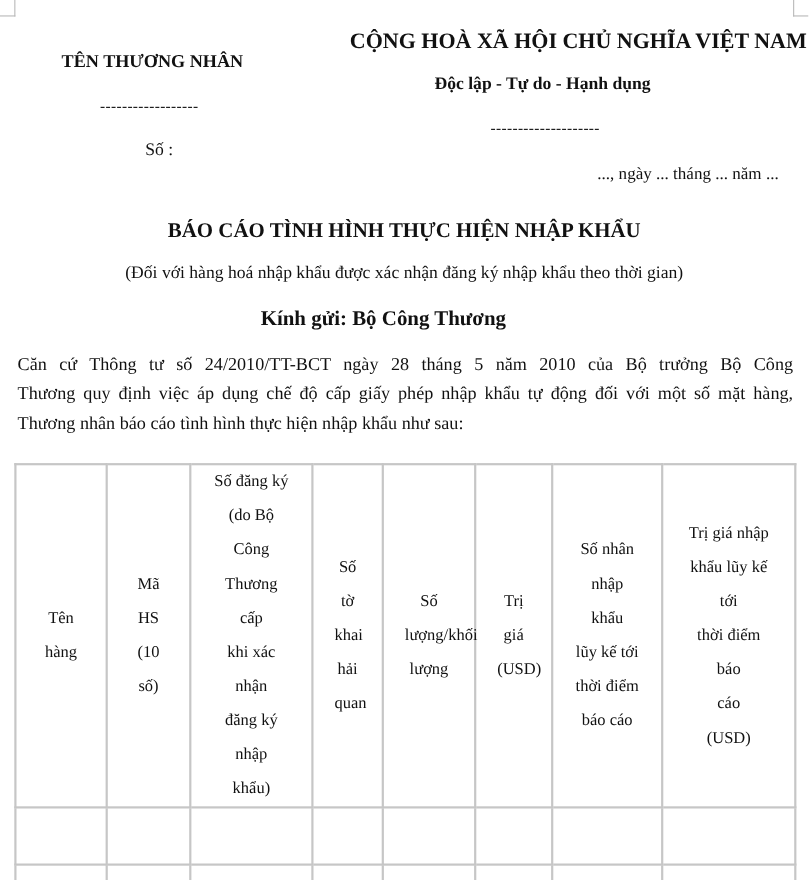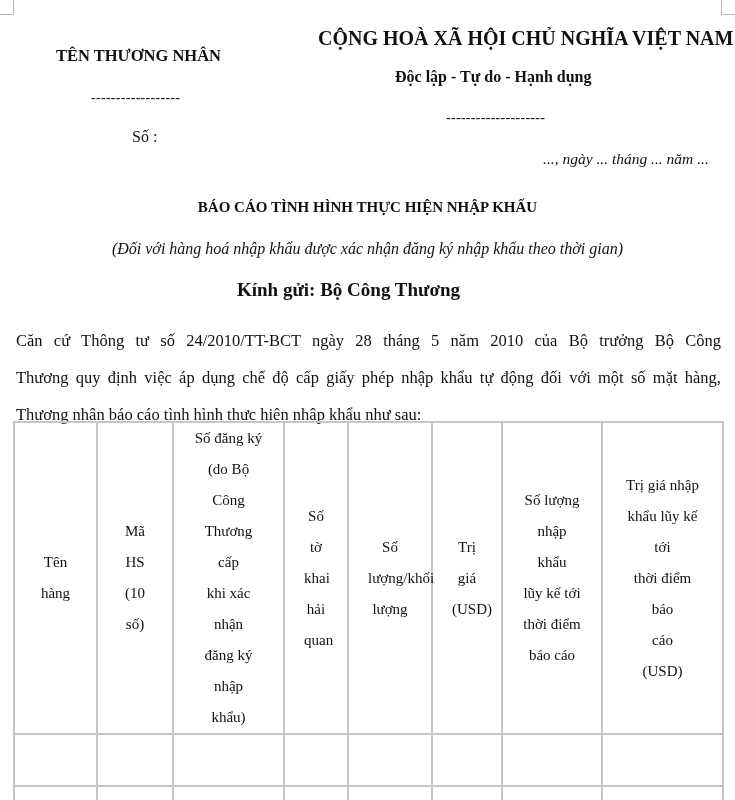--- a/index.html
+++ b/index.html
@@ -7,40 +7,40 @@
       width: 735px; height: 800px; overflow: hidden; background: #ffffff;
       font-family: "Liberation Serif", "DejaVu Serif", serif; color: #111;
       position: relative;
     }
     .corner { position: absolute; width: 13px; height: 14px; }
     .corner.tl { left: 0; top: 0; border-right: 1px solid #b8b8b8; border-bottom: 1px solid #b8b8b8; }
     .corner.tr { right: 0; top: 0; border-left: 1px solid #b8b8b8; border-bottom: 1px solid #b8b8b8; }
 
     .abs { position: absolute; white-space: nowrap; }
     .bold { font-weight: bold; }
-    .ital { font-style: italic; }
+    .ital { }
 
     #merchant { left: 56px; top: 46px; font-size: 16.5px; }
     #merchant-line { left: 91px; top: 90px; font-size: 14px; letter-spacing: 0.3px; }
     #so-label { left: 132px; top: 128px; font-size: 16px; }
 
     #nation { left: 318px; top: 27px; font-size: 20px; }
     #motto { left: 395px; top: 68px; font-size: 16px; }
     #motto-line { left: 446px; top: 110px; font-size: 14px; letter-spacing: 0.3px; }
     #date { left: 543px; top: 150px; font-size: 15.5px; }
 
-    #title { left: 0; width: 735px; top: 199px; text-align: center; font-size: 15px; }
+    #title { left: 0; width: 735px; top: 199px; text-align: center; font-size: 19px; }
     #subtitle { left: 0; width: 735px; top: 240px; text-align: center; font-size: 16px; }
     #recipient { left: 0; width: 697px; top: 279px; text-align: center; font-size: 19px; }
 
     #body-text {
       position: absolute; left: 16px; top: 317px; width: 705px;
       font-size: 16.5px; line-height: 27px; text-align: justify;
     }
-    #body-text .line { display: block; white-space: nowrap; margin-top: 10px; }
+    #body-text .line { display: block; white-space: nowrap; }
     #body-text .line.just { text-align: justify; text-align-last: justify; }
 
     #report-table {
       position: absolute; left: 13px; top: 421px; width: 709px;
       border-collapse: collapse; table-layout: fixed; font-size: 15px;
     }
     #report-table td, #report-table th {
       border: 2px solid #c6c6c6; padding: 0 19px; font-weight: normal;
       text-align: center; vertical-align: middle; line-height: 31px;
     }
@@ -86,21 +86,21 @@
       <col style="width: 121px;">
     </colgroup>
   <thead>
     <tr class="head" id="head-row">
         <th><span>Tên hàng</span></th>
         <th><span>Mã HS</span><br><span>(10 số)</span></th>
         <th><span>Số đăng ký</span><br><span>(do Bộ Công</span><br><span>Thương cấp</span><br><span>khi xác nhận</span><br><span>đăng ký nhập</span><br><span>khẩu)</span></th>
         <th><span>Số tờ</span><br><span>khai hải</span><br><span>quan</span></th>
         <th><span>Số</span><br><span>lượng/khối</span><br><span>lượng</span></th>
         <th><span>Trị giá</span><br><span>(USD)</span></th>
-        <th><span>Số lượng</span><br><span>nhập khẩu</span><br><span>lũy kế tới</span><br><span>thời điểm</span><br><span>báo cáo</span></th>
+        <th><span>Số nhân</span><br><span>nhập khẩu</span><br><span>lũy kế tới</span><br><span>thời điểm</span><br><span>báo cáo</span></th>
         <th><span>Trị giá nhập</span><br><span>khẩu lũy kế tới</span><br><span>thời điểm báo</span><br><span>cáo</span><br><span>(USD)</span></th>
       </tr>
   </thead>
   <tbody id="table-body">
       <tr class="blank">
         <td></td>
         <td></td>
         <td></td>
         <td></td>
         <td></td>

